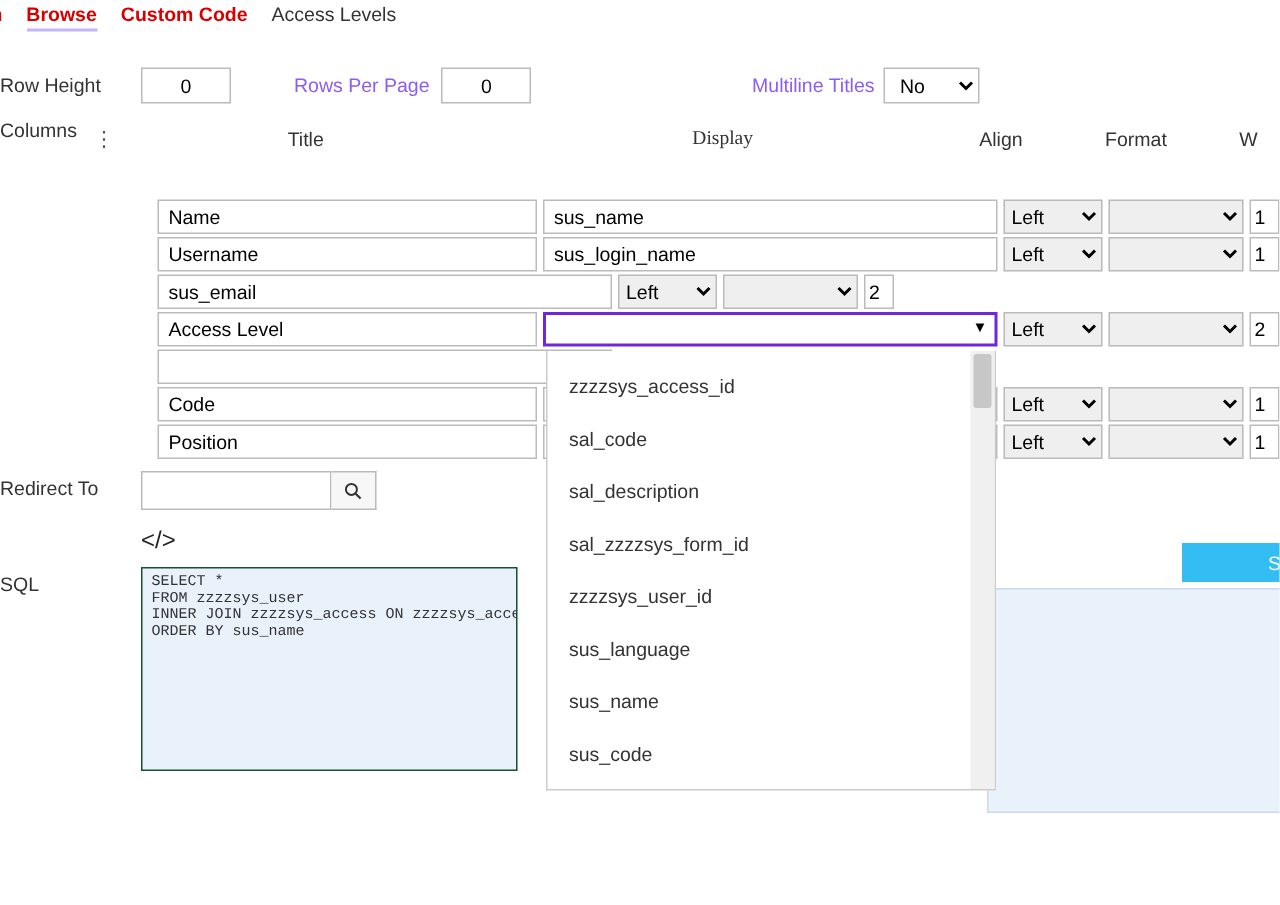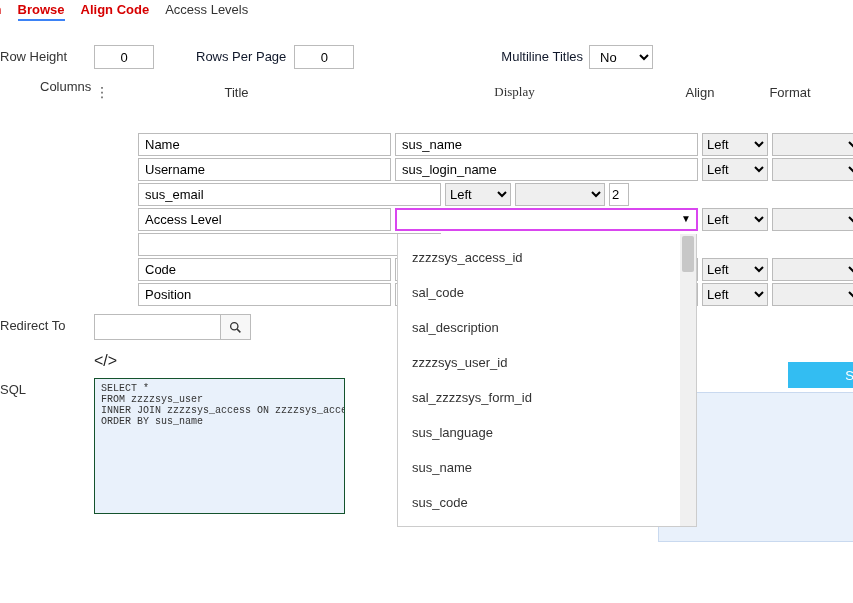--- a/index.html
+++ b/index.html
@@ -3,57 +3,57 @@
 <meta charset="utf-8">
 <style>
   * { box-sizing: border-box; font-family: Arial, Helvetica, sans-serif; font-size: 13px; }
   body { margin: 0; padding: 0; background: #fff; color: #333; }
   .root { width: 853px; height: 603px; overflow: hidden; position: relative; }
 
   
   .tabs { display: flex; gap: 16px; padding: 2px 0 4px 0; margin-left: -10px; }
   .tab { cursor: pointer; padding-bottom: 2px; }
   .tab-red { color: #d60000; font-weight: bold; }
-  .tab-active { border-bottom: 2px solid #3b82f6; }
+  .tab-active { border-bottom: 2px solid #c4b5fd; }
   .tab-plain { color: #333; }
 
   
   .form-area { padding-top: 20px; }
   .row { display: flex; align-items: flex-start; margin-bottom: 4px; }
   .lbl { width: 94px; padding-right: 10px; padding-top: 4px; color: #333; }
-  .inline-lbl { padding-top: 4px; margin-right: 8px; color: #0f172a; }
+  .inline-lbl { padding-top: 4px; margin-right: 8px; color: #8b5cf6; }
   input[type=text].std, select.std {
     height: 24px; border: 1px solid #bbb; padding: 2px 6px; background: #fff;
   }
   .num { width: 60px; text-align: center; }
   .sel-mlt { width: 64px; }
 
   
   .cols-wrap { display: flex; }
-  .cols-left { width: 94px; text-align: right; padding-right: 10px; padding-top: 4px; padding-left: 40px; }
+  .cols-left { width: 94px; text-align: right; padding-right: 10px; padding-top: 4px; }
   .cols-body { flex: 1; }
   .cols-header { display: flex; align-items: center; height: 34px; position: relative; }
   .menu-dots { width: 16px; text-align: center; font-size: 14px; color: #555; cursor: pointer; }
   .hd { text-align: center; font-weight: normal; color: #333; }
   .hw-title   { width: 253px; margin-left: 0; }
   .hw-display { width: 303px; font-family: Liberation Serif, serif; }
   .hw-align   { width: 68px; }
   .hw-format  { width: 88px; margin-left: 12px; }
   .hw-w       { flex: 1; margin-left: 10px; }
   .grid-rows { margin-top: 24px; margin-left: 44px; }
   .grow { display: flex; gap: 4px; margin-bottom: 2px; }
   .grow input.title   { width: 253px; height: 23px; border: 1px solid #bbb; padding: 2px 6px; }
   .grow input.display { width: 303px; height: 23px; border: 1px solid #bbb; padding: 2px 6px; }
   .grow select.align  { width: 66px; height: 23px; border: 1px solid #bbb; background:#efefef; }
   .grow select.format { width: 90px; height: 23px; border: 1px solid #bbb; background:#efefef; }
   .grow input.width   { width: 20px; height: 23px; border: 1px solid #bbb; padding: 2px 2px; }
 
   
   .combo-field {
-    width: 303px; height: 23px; border: 2px solid #d946ef; position: relative; background: #fff;
+    width: 303px; height: 23px; border: 2px solid #6d28d9; position: relative; background: #fff;
   }
   .combo-field::after {
     content: "▼"; position: absolute; right: 5px; top: 3px; font-size: 10px; color: #000;
   }
   .dropdown {
     position: absolute; left: 0; top: 24px; width: 300px; background: #fff;
     border: 1px solid #ccc; border-top: none; z-index: 50; padding: 6px 0;
   }
   .dropdown .scrollbar {
     position: absolute; right: 0; top: 0; width: 16px; height: 100%; background: #f0f0f0;
@@ -88,21 +88,21 @@
   }
 </style>
 </head>
 <body>
 
 <div class="root">
 
   <div class="tabs">
     <span class="tab tab-red">in</span>
     <span class="tab tab-red tab-active">Browse</span>
-    <span class="tab tab-red">Align Code</span>
+    <span class="tab tab-red">Custom Code</span>
     <span class="tab tab-plain">Access Levels</span>
   </div>
 
   <div class="form-area">
 
     <div class="row">
       <div class="lbl">Row Height</div>
       <input type="text" class="std num" value="0" style="">
       <div style="width:42px"></div>
       <div class="inline-lbl">Rows Per Page</div>
@@ -148,22 +148,22 @@
               <select class="format"><option></option></select>
               <input class="width" value="2" style="">
             </div>
             <div class="grow">
               <input class="title" value="Access Level" style="">
               <div class="combo-field">
                 <div class="dropdown">
                   <div class="opt">zzzzsys_access_id</div>
                   <div class="opt">sal_code</div>
                   <div class="opt">sal_description</div>
+                  <div class="opt">sal_zzzzsys_form_id</div>
                   <div class="opt">zzzzsys_user_id</div>
-                  <div class="opt">sal_zzzzsys_form_id</div>
                   <div class="opt">sus_language</div>
                   <div class="opt">sus_name</div>
                   <div class="opt">sus_code</div>
                   <div class="scrollbar">
                     <div class="arrow-up">▴</div>
                     <div class="thumb"></div>
                   </div>
                 </div>
               </div>
               <select class="align"><option>Left</option></select>

